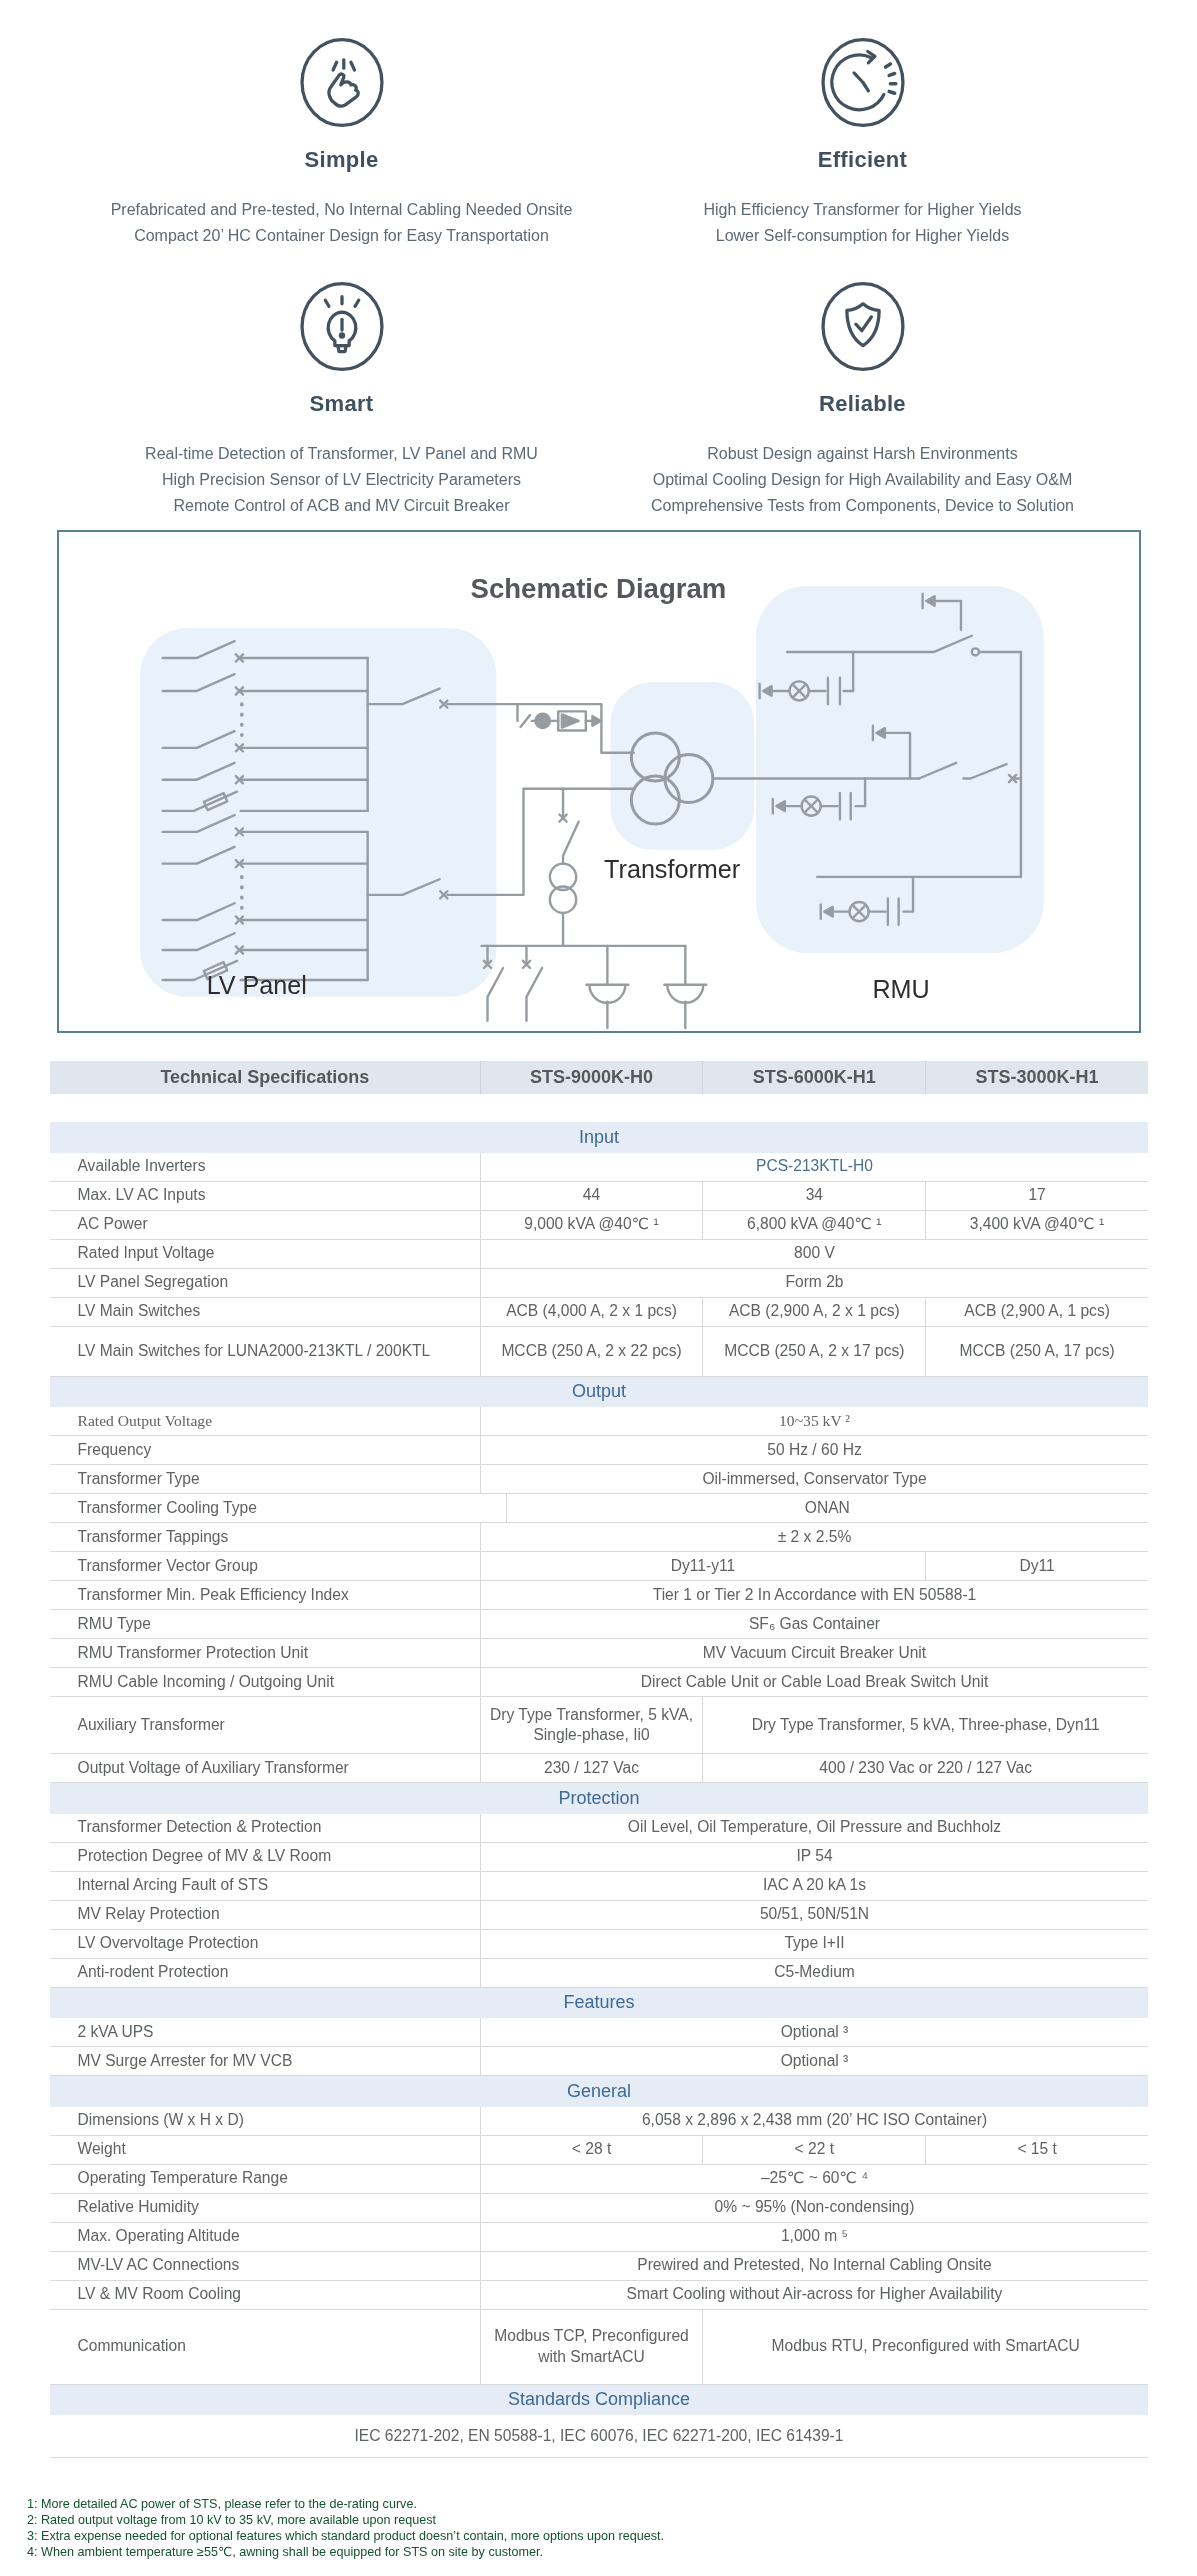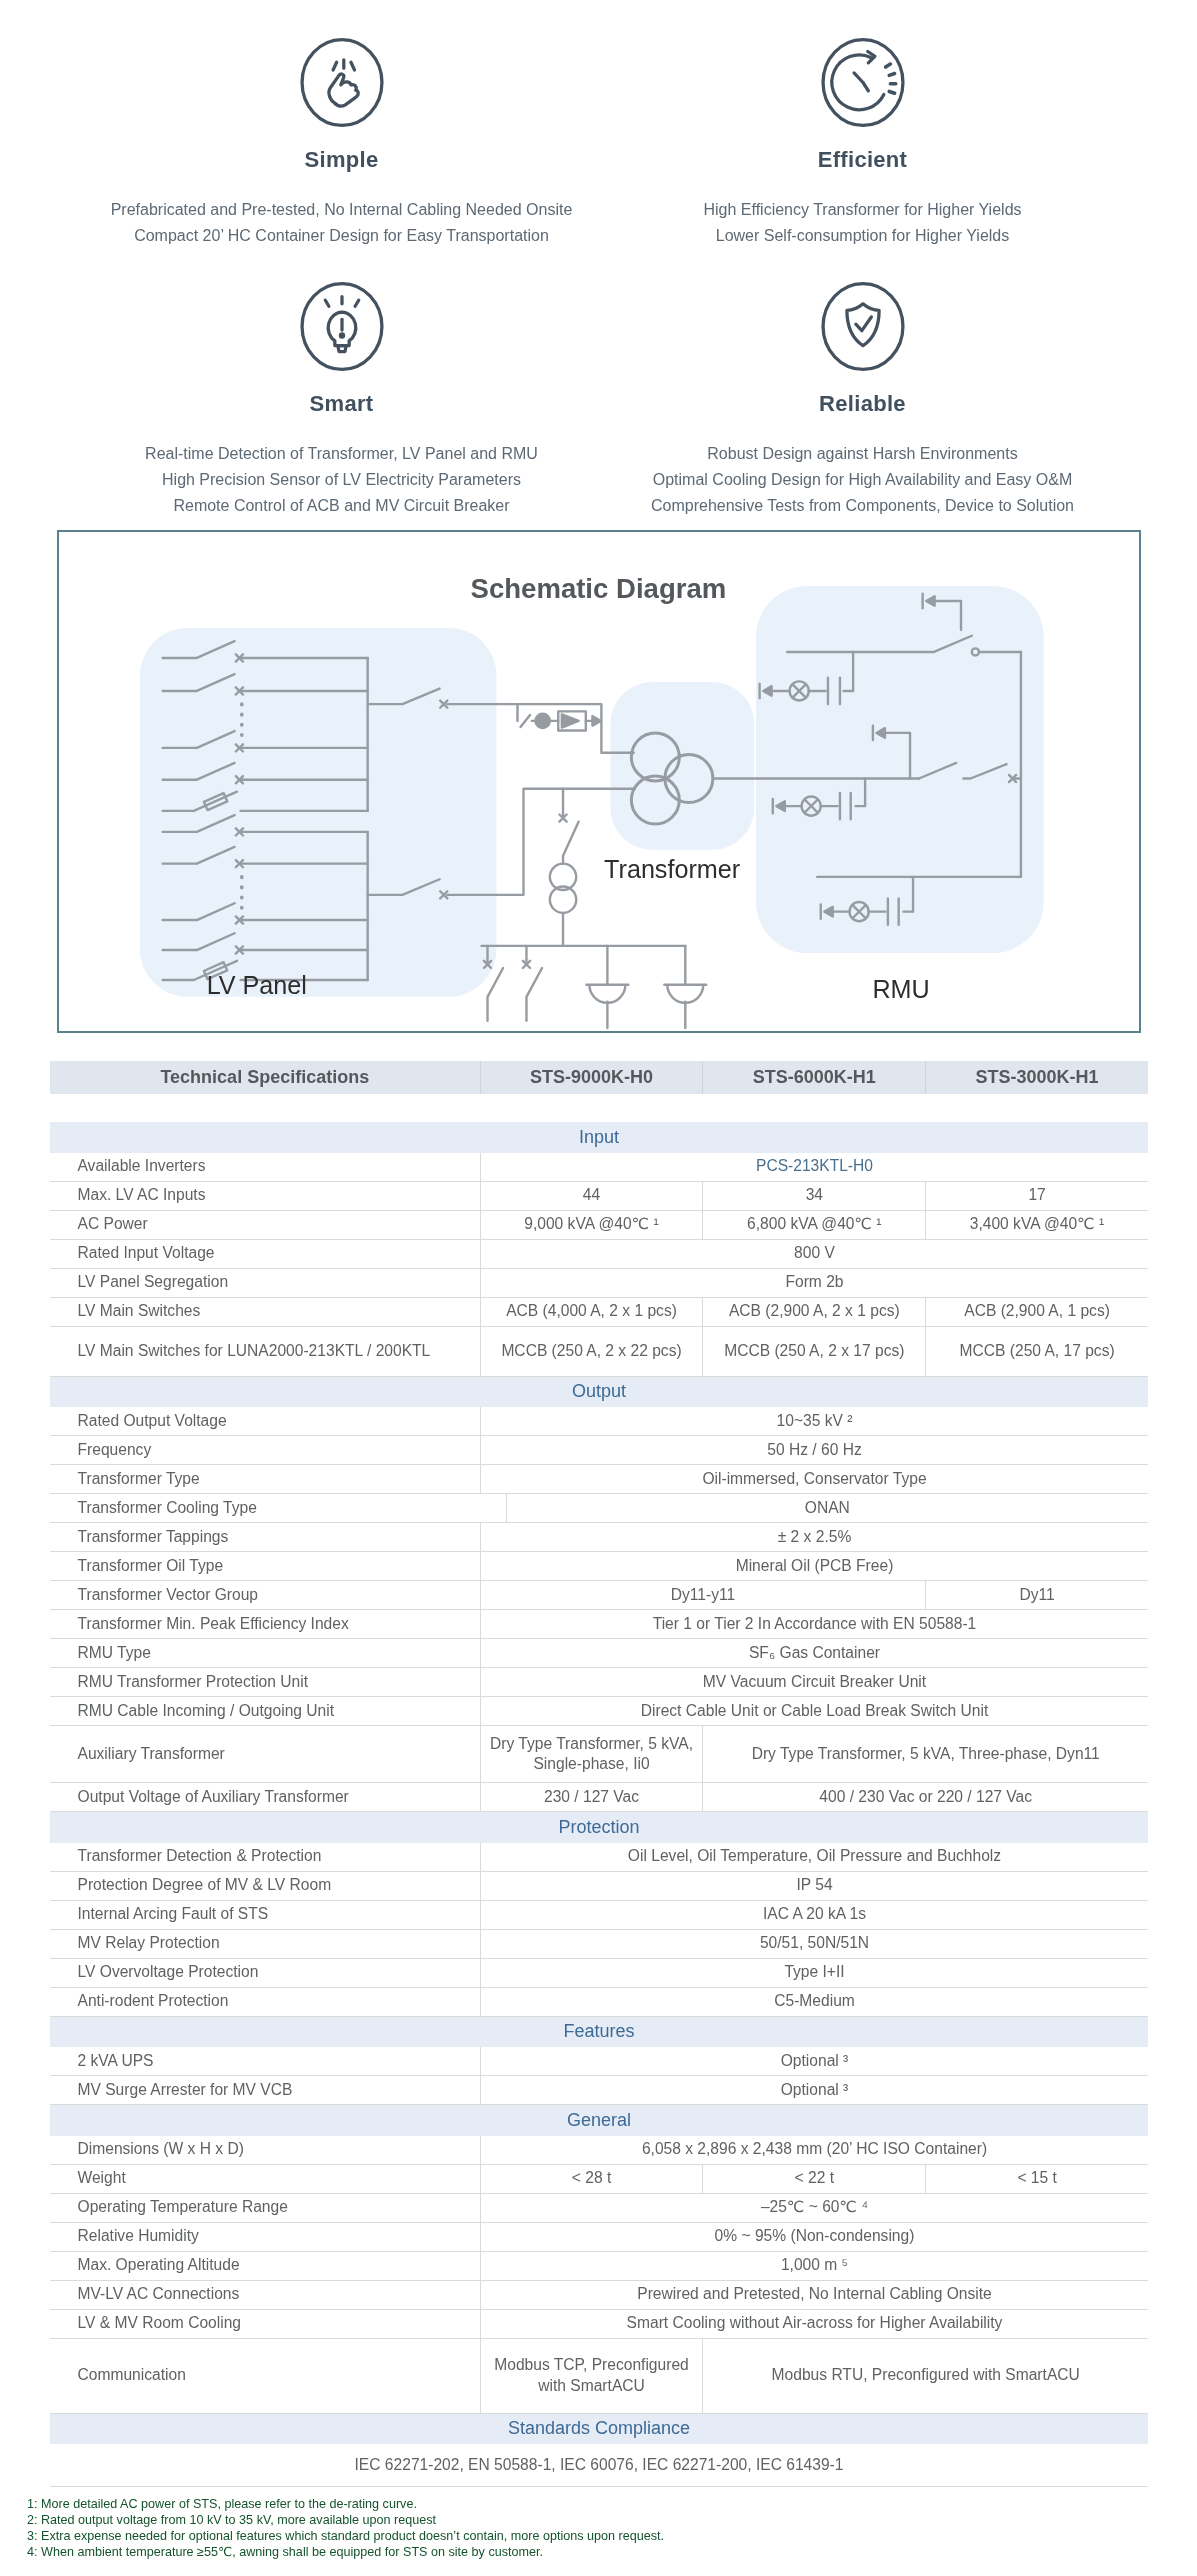--- a/index.html
+++ b/index.html
@@ -300,43 +300,39 @@
         <div class="vcell" style="width: 223px;">ACB (2,900 A, 2 x 1 pcs)</div>
         <div class="vcell" style="width: 223px;">ACB (2,900 A, 1 pcs)</div>
       </div>
       <div class="row" style="min-height: 50px;">
         <div class="lcell" style="width: 430px;">LV Main Switches for LUNA2000-213KTL / 200KTL</div>
         <div class="vcell" style="width: 223px;">MCCB (250 A, 2 x 22 pcs)</div>
         <div class="vcell" style="width: 223px;">MCCB (250 A, 2 x 17 pcs)</div>
         <div class="vcell" style="width: 223px;">MCCB (250 A, 17 pcs)</div>
       </div>
       <div class="bar">Output</div>
-      <div class="row" style="min-height: 29px;">
+      <div class="row" style="min-height: 29px; font-family: Liberation Serif, serif;">
         <div class="lcell" style="width: 430px;">Rated Output Voltage</div>
         <div class="vcell" style="width: 668px;">10~35 kV ²</div>
       </div>
       <div class="row" style="min-height: 29px;">
         <div class="lcell" style="width: 430px;">Frequency</div>
         <div class="vcell" style="width: 668px;">50 Hz / 60 Hz</div>
       </div>
       <div class="row" style="min-height: 29px;">
         <div class="lcell" style="width: 430px;">Transformer Type</div>
         <div class="vcell" style="width: 668px;">Oil-immersed, Conservator Type</div>
       </div>
       <div class="row" style="min-height: 29px;">
         <div class="lcell" style="width: 430px;">Transformer Cooling Type</div>
         <div class="vcell" style="width: 668px; margin-left: 41px;">ONAN</div>
       </div>
       <div class="row" style="min-height: 29px;">
         <div class="lcell" style="width: 430px;">Transformer Tappings</div>
         <div class="vcell" style="width: 668px;">± 2 x 2.5%</div>
-      </div>
-      <div class="row" style="min-height: 29px;">
-        <div class="lcell" style="width: 430px;">Transformer Oil Type</div>
-        <div class="vcell" style="width: 668px;">Mineral Oil (PCB Free)</div>
       </div>
       <div class="row" style="min-height: 29px;">
         <div class="lcell" style="width: 430px;">Transformer Vector Group</div>
         <div class="vcell" style="width: 446px;">Dy11-y11</div>
         <div class="vcell" style="width: 223px;">Dy11</div>
       </div>
       <div class="row" style="min-height: 29px;">
         <div class="lcell" style="width: 430px;">Transformer Min. Peak Efficiency Index</div>
         <div class="vcell" style="width: 668px;">Tier 1 or Tier 2 In Accordance with EN 50588-1</div>
       </div>

